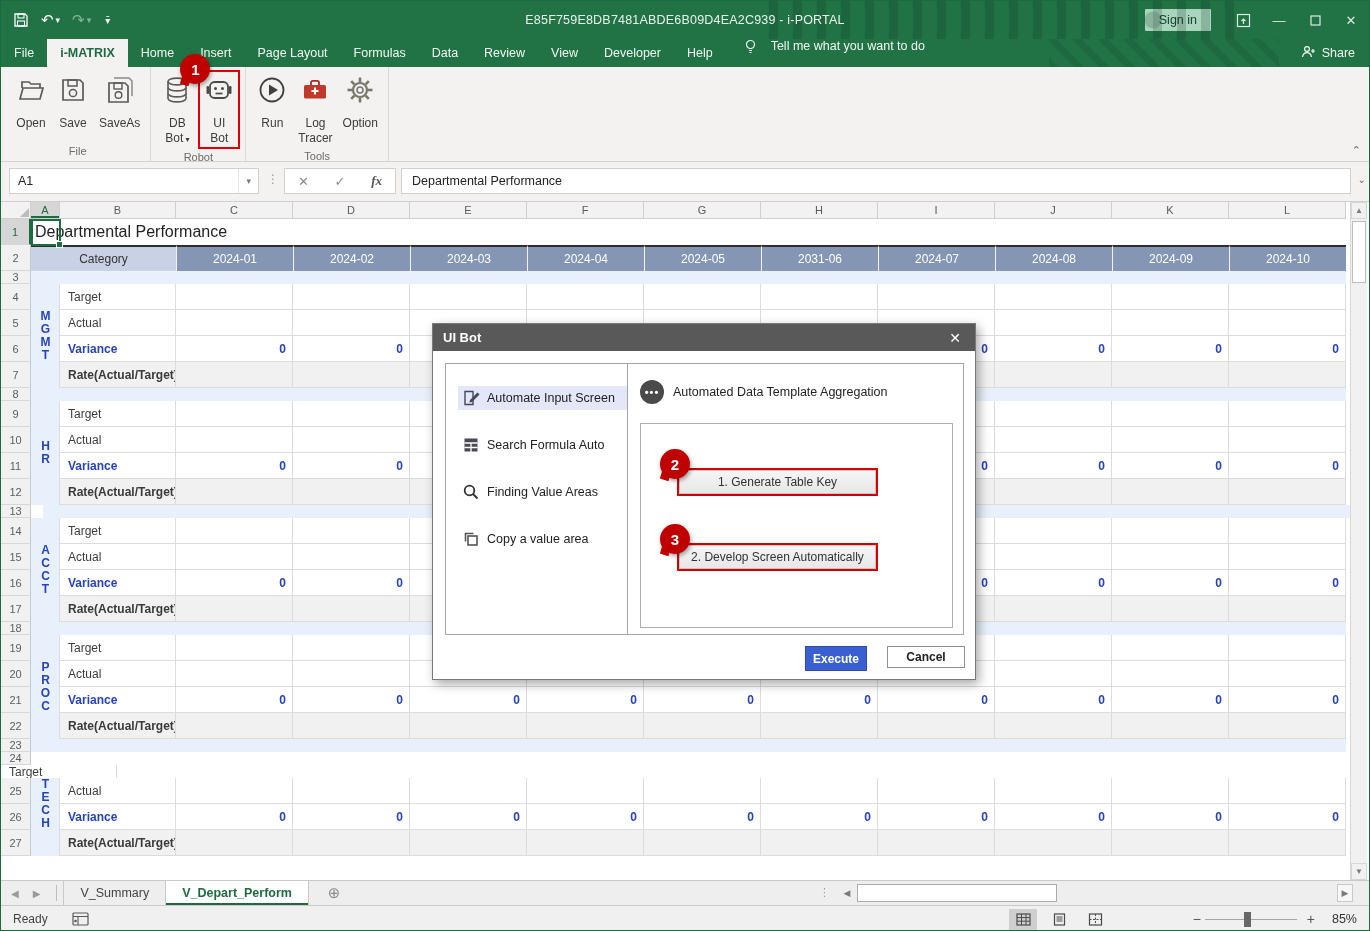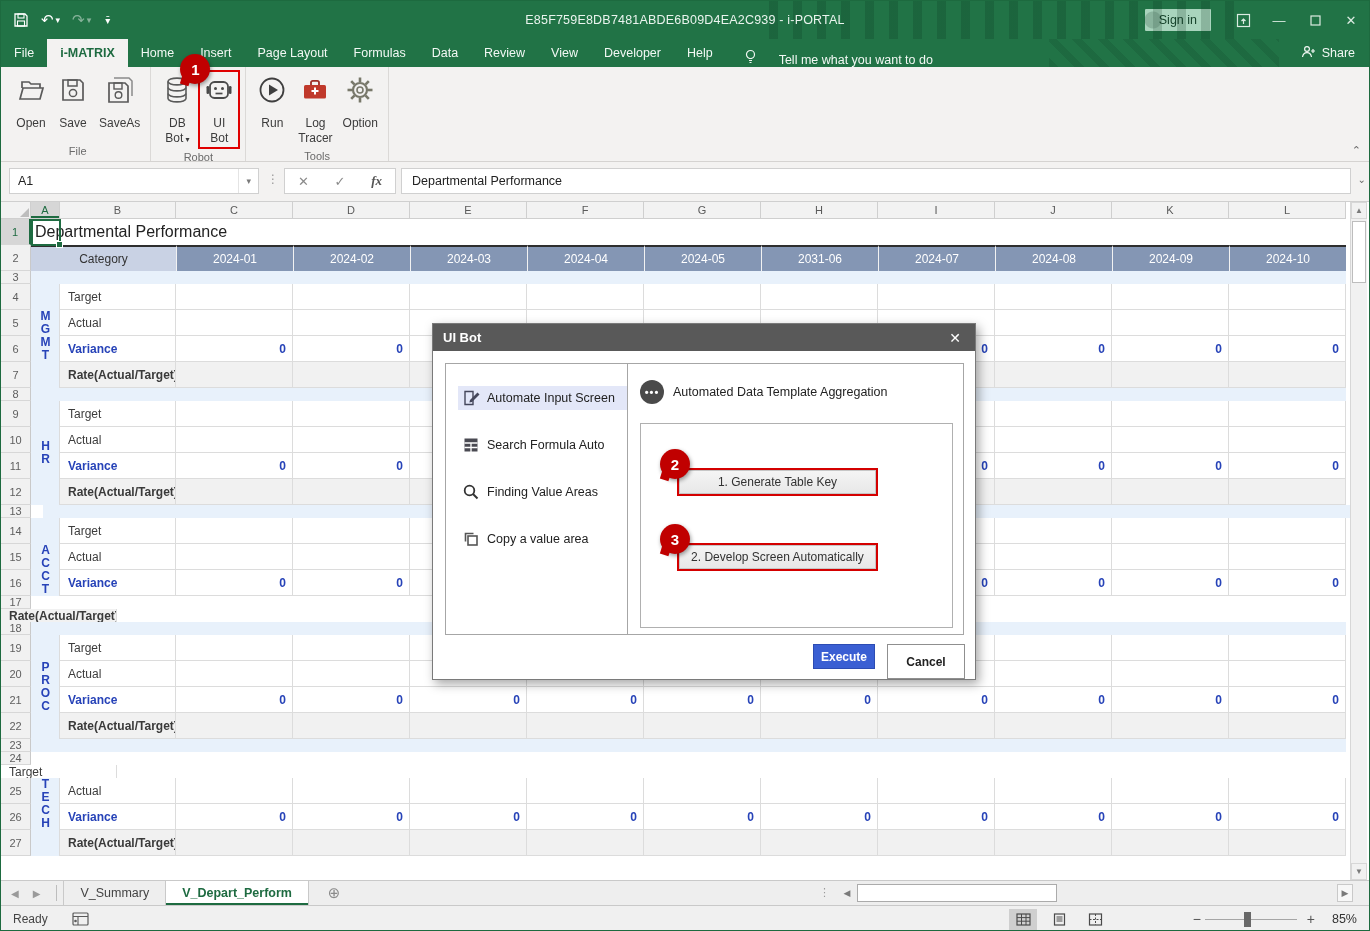--- a/index.html
+++ b/index.html
@@ -21,21 +21,21 @@
   .signin{background:#a9d4bd;color:#17432c;font-size:12.5px;padding:4px 14px;border-radius:1px;margin-right:14px}
   .wbtn{width:36px;height:100%;display:flex;align-items:center;justify-content:center;color:#dcebe2;font-size:13px}
   .wbtn svg{display:block}
 
   
   .tabrow{position:relative;height:28px;background:#217346;display:flex;align-items:stretch;color:#f2f8f4;font-size:12.5px}
   .tabrow .deco2{position:absolute;right:90px;top:0;width:230px;height:28px;pointer-events:none;opacity:.4;
     background:repeating-linear-gradient(45deg,rgba(8,46,27,.35) 0 7px,transparent 7px 18px)}
   .rtab{display:flex;align-items:center;padding:0 13px;cursor:default}
   .rtab.active{background:#f3f2f1;color:#1e6b41;font-weight:bold}
-  .tellme{display:flex;align-items:flex-end;gap:22px;margin-left:18px}
+  .tellme{display:flex;align-items:flex-start;gap:14px;margin-left:18px}
   .share{position:absolute;right:14px;top:0;height:28px;display:flex;align-items:center;gap:6px}
 
   
   .ribbon{position:relative;height:95px;background:#f3f2f1;border-bottom:1px solid #d5d3d1;display:flex;align-items:stretch;padding-left:4px}
   .rgroup{display:flex;flex-direction:column;align-items:center;border-right:1px solid #dbd9d7;padding:4px 6px 1px}
   .rbtnrow{display:flex;align-items:flex-start;gap:2px;flex:1}
   .rbtn{position:relative;display:flex;flex-direction:column;align-items:center;min-width:40px;padding:3px 4px 2px;cursor:default}
   .rbtn .icn{height:32px;display:flex;align-items:center;justify-content:center}
   .rbtn .icn svg{display:block}
   .rlbl{font-size:12px;color:#3c3c3c;text-align:center;line-height:15px;margin-top:10px}
@@ -102,23 +102,23 @@
   .ditem .icn{width:18px;height:18px;margin-right:7px;display:flex;align-items:center;justify-content:center}
   .dpanel{position:absolute;left:194px;top:39px;width:337px;height:272px;border:1px solid #a6a6a6;background:#fff}
   .dphead{position:absolute;left:12px;top:16px;display:flex;align-items:center;gap:9px;font-size:12.5px;color:#222}
   .spbub{width:24px;height:24px;border-radius:50%;background:#4a4a4a;color:#fff;display:flex;align-items:center;justify-content:center;font-weight:bold;font-size:11px;letter-spacing:1px}
   .dbox{position:absolute;left:12px;top:59px;width:313px;height:205px;border:1px solid #b0b0b0}
   .pbwrap{position:absolute;left:36px;width:201px;height:28px}
   .pbwrap:nth-child(1){top:44px}
   .pbwrap:nth-child(2){top:119px}
   .pbtn{width:201px;height:28px;background:linear-gradient(#f5f5f5,#e7e7e7);border:2px solid #d40000;box-shadow:inset 0 0 0 1px #c6c6c6;font-size:12px;color:#333;font-family:inherit;cursor:default}
   .badge-dlg{left:-17px;top:-19px}
-  .dfoot{position:absolute;right:10px;bottom:0;display:flex;gap:12px}
+  .dfoot{position:absolute;right:10px;bottom:8px;display:flex;gap:20px}
   .exe{width:62px;height:25px;background:#3a5fd3;border:1px solid #2c4cb3;color:#fff;font-weight:bold;font-size:12px;font-family:inherit;cursor:default}
-  .cnl{width:78px;height:35px;background:#fff;border:1px solid #8f8f8f;color:#222;font-weight:bold;font-size:12px;font-family:inherit;cursor:default}
+  .cnl{width:78px;height:22px;background:#fff;border:1px solid #8f8f8f;color:#222;font-weight:bold;font-size:12px;font-family:inherit;cursor:default}
 
   
   .stbar{position:relative;height:25px;background:#eeeeee;border-top:1px solid #c9c9c9;display:flex;align-items:stretch;font-size:12.5px}
   .snav{display:flex;align-items:center;gap:14px;padding:0 10px;color:#9a9a9a;font-size:10px}
   .sdiv{width:1px;background:#bdbdbd;margin:4px 6px}
   .stab{display:flex;align-items:center;padding:0 16px;color:#444;border-right:1px solid #c9c9c9;cursor:default}
   .stab:first-child{border-left:1px solid #c9c9c9}
   .stab.act{background:#fff;color:#1e6b41;font-weight:bold;box-shadow:inset 0 -2px 0 #1e6b41}
   .addtab{width:22px;height:22px;margin:1px 0 0 14px;color:#8a8a8a;display:flex;align-items:center;justify-content:center;font-size:15px}
   .stdots{position:absolute;left:818px;top:5px;color:#9a9a9a;font-size:11px;letter-spacing:1px}
@@ -570,21 +570,21 @@
           <div class="cell mc v0">0</div>
           <div class="cell mc v0">0</div>
           <div class="cell mc v0">0</div>
           <div class="cell mc v0">0</div>
           <div class="cell mc v0">0</div>
           <div class="cell mc v0">0</div>
           <div class="cell mc v0">0</div>
           <div class="cell mc v0">0</div>
           <div class="cell mc v0">0</div>
         </div>
-        <div class="grow" style="height: 26px; flex-direction: column;">
+        <div class="grow" style="height: 26px;">
           <div class="gut">17</div>
           <div class="cell gacell"></div>
           <div class="cell lbl ratelbl ratebg">Rate(Actual/Target)</div>
           <div class="cell mc ratebg"></div>
           <div class="cell mc ratebg"></div>
           <div class="cell mc ratebg"></div>
           <div class="cell mc ratebg"></div>
           <div class="cell mc ratebg"></div>
           <div class="cell mc ratebg"></div>
           <div class="cell mc ratebg"></div>

